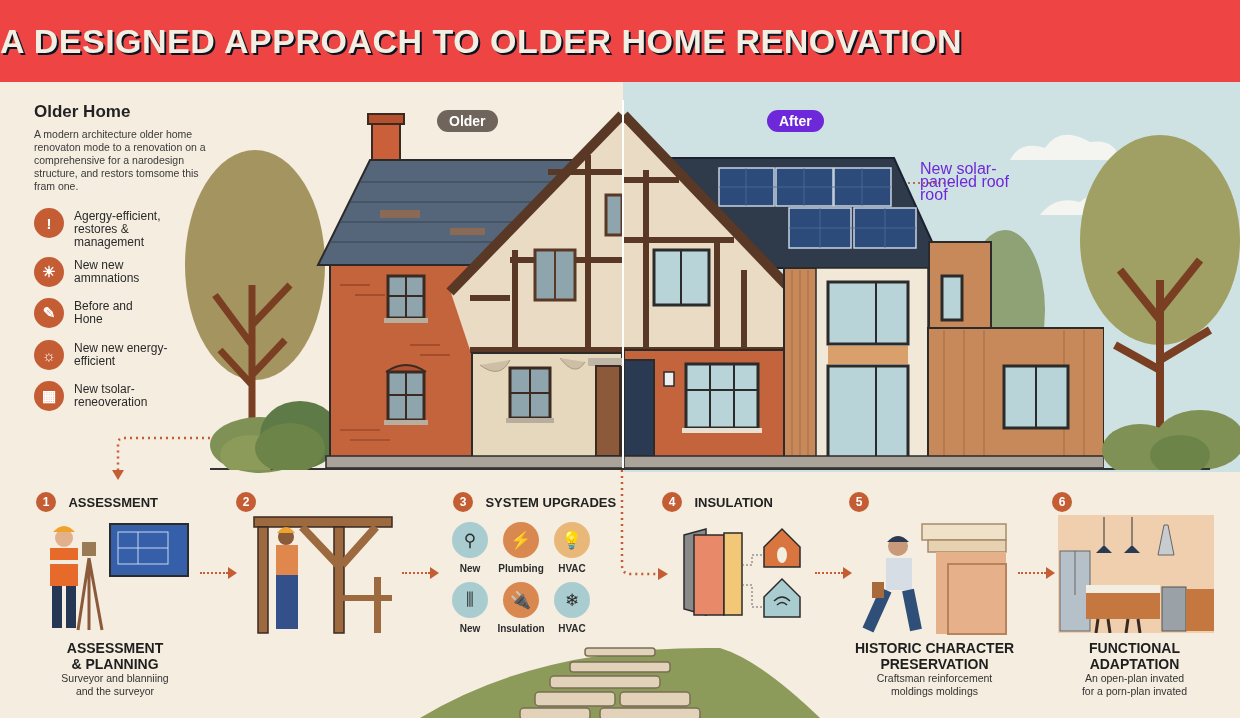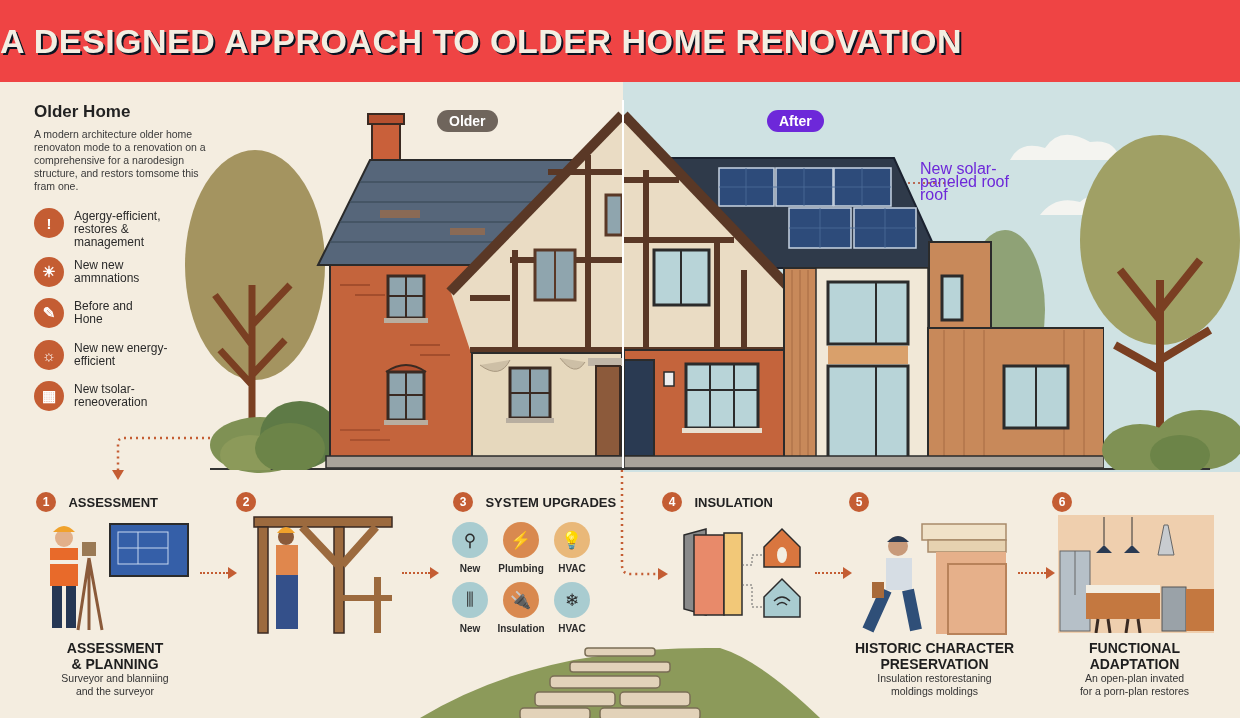--- a/index.html
+++ b/index.html
@@ -378,21 +378,21 @@
     <rect x="90" y="44" width="58" height="70" fill="none" stroke="#b8825a" stroke-width="2"></rect>
     <circle cx="40" cy="26" r="10" fill="#c89a7a"></circle>
     <path d="M29 22 Q40 10 51 22 Z" fill="#2a3a52"></path>
     <rect x="28" y="38" width="26" height="32" fill="#d6dde4"></rect>
     <path d="M28 70 L10 110 M50 70 L58 110" stroke="#2f4f78" stroke-width="12"></path>
     <rect x="14" y="62" width="12" height="16" fill="#a86a3a"></rect>
   </svg>
   <div class="caption" style="left:852px;top:640px;width:165px">
     <h3>HISTORIC CHARACTER</h3>
     <h3>PRESERVATION</h3>
-    <p>Insulation restorestaning</p>
+    <p>Craftsman reinforcement</p>
     <p>moldings moldings</p>
   </div>
 
   <div class="flow" style="left:1018px;top:567px">
       <div class="dots"></div>
       <div class="tri"></div>
     </div>
 
   <div class="step" style="left:1052px">
     <span class="num">6</span>
@@ -409,16 +409,16 @@
     <rect x="28" y="70" width="74" height="8" fill="#f3eee2"></rect>
     <rect x="28" y="78" width="74" height="26" fill="#c47840"></rect>
     <path d="M40 104 L38 118 M50 104 L52 118 M70 104 L68 118 M80 104 L82 118" stroke="#3a2a22" stroke-width="3"></path>
     <rect x="104" y="72" width="24" height="44" fill="#9aa2a8" stroke="#555"></rect>
     <rect x="128" y="74" width="28" height="42" fill="#c47840"></rect>
   </svg>
   <div class="caption" style="left:1052px;top:640px;width:165px">
     <h3>FUNCTIONAL</h3>
     <h3>ADAPTATION</h3>
     <p>An open-plan invated</p>
-    <p>for a porn-plan restores</p>
+    <p>for a porn-plan invated</p>
   </div>
 
 </div>
 
 </body></html>

